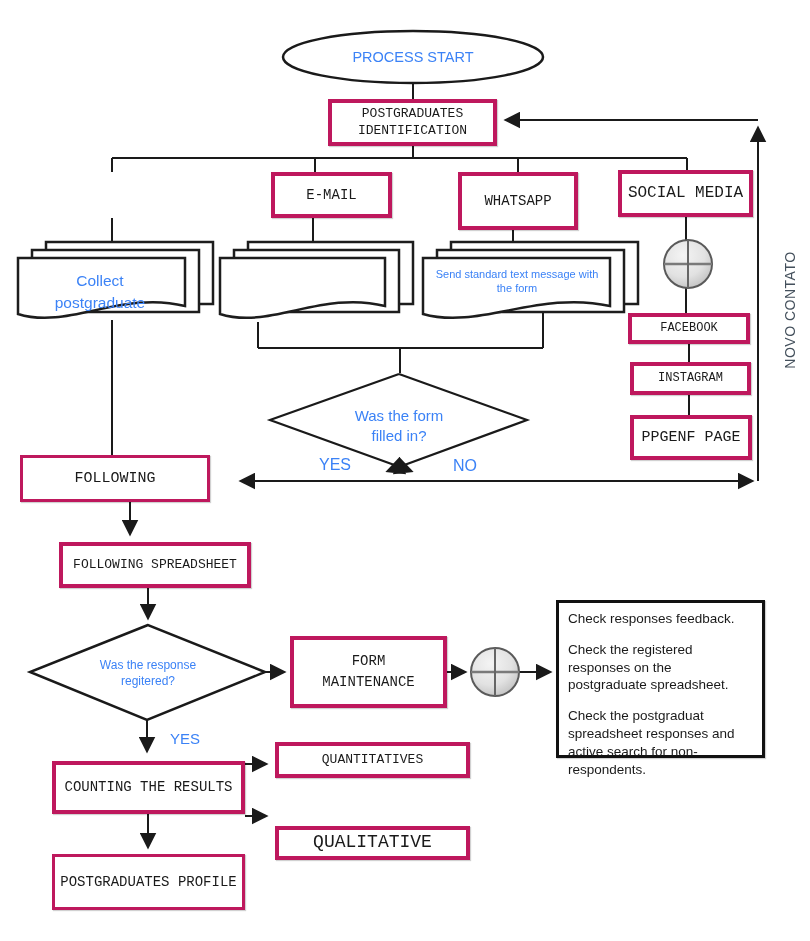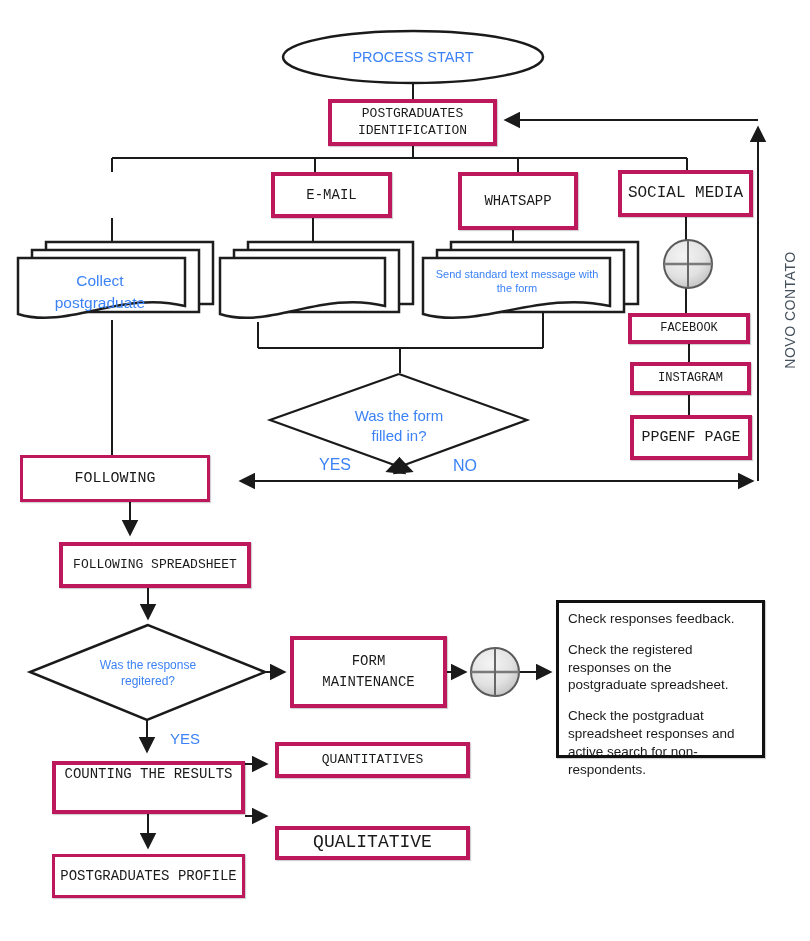--- a/index.html
+++ b/index.html
@@ -153,18 +153,18 @@
   <div class="txt" style="left:160px;top:729px;width:50px;font-size:15px;">YES</div>
 
   <div class="node" style="left:290px;top:636px;width:157px;height:72px;font-size:14px;line-height:1.5;padding:16px 30px;">FORM MAINTENANCE</div>
 
   <div class="notes" style="left:556px;top:600px;width:209px;height:158px;">
     <p>Check responses feedback.</p>
     <p>Check the registered responses on the postgraduate spreadsheet.</p>
     <p>Check the postgraduat spreadsheet responses and active search for non-respondents.</p>
   </div>
 
-  <div class="node" style="left:52px;top:761px;width:193px;height:53px;font-size:14px;align-items:flex-start;">COUNTING THE RESULTS</div>
+  <div class="node" style="left:52px;top:761px;width:193px;height:53px;font-size:14px;align-items:flex-start;padding-top:13px;">COUNTING THE RESULTS</div>
   <div class="node" style="left:275px;top:742px;width:195px;height:36px;font-size:13px;">QUANTITATIVES</div>
   <div class="node" style="left:275px;top:798px;width:195px;height:34px;font-size:18px;margin-top:28px;">QUALITATIVE</div>
-  <div class="node" style="left:52px;top:854px;width:193px;height:44px;font-size:14px;line-height:1.5;border-width:3px;text-align:center;">POSTGRADUATES PROFILE</div>
+  <div class="node" style="left:52px;top:854px;width:193px;height:56px;font-size:14px;line-height:1.5;border-width:3px;text-align:center;">POSTGRADUATES PROFILE</div>
 
 </div>
 
 </body></html>

